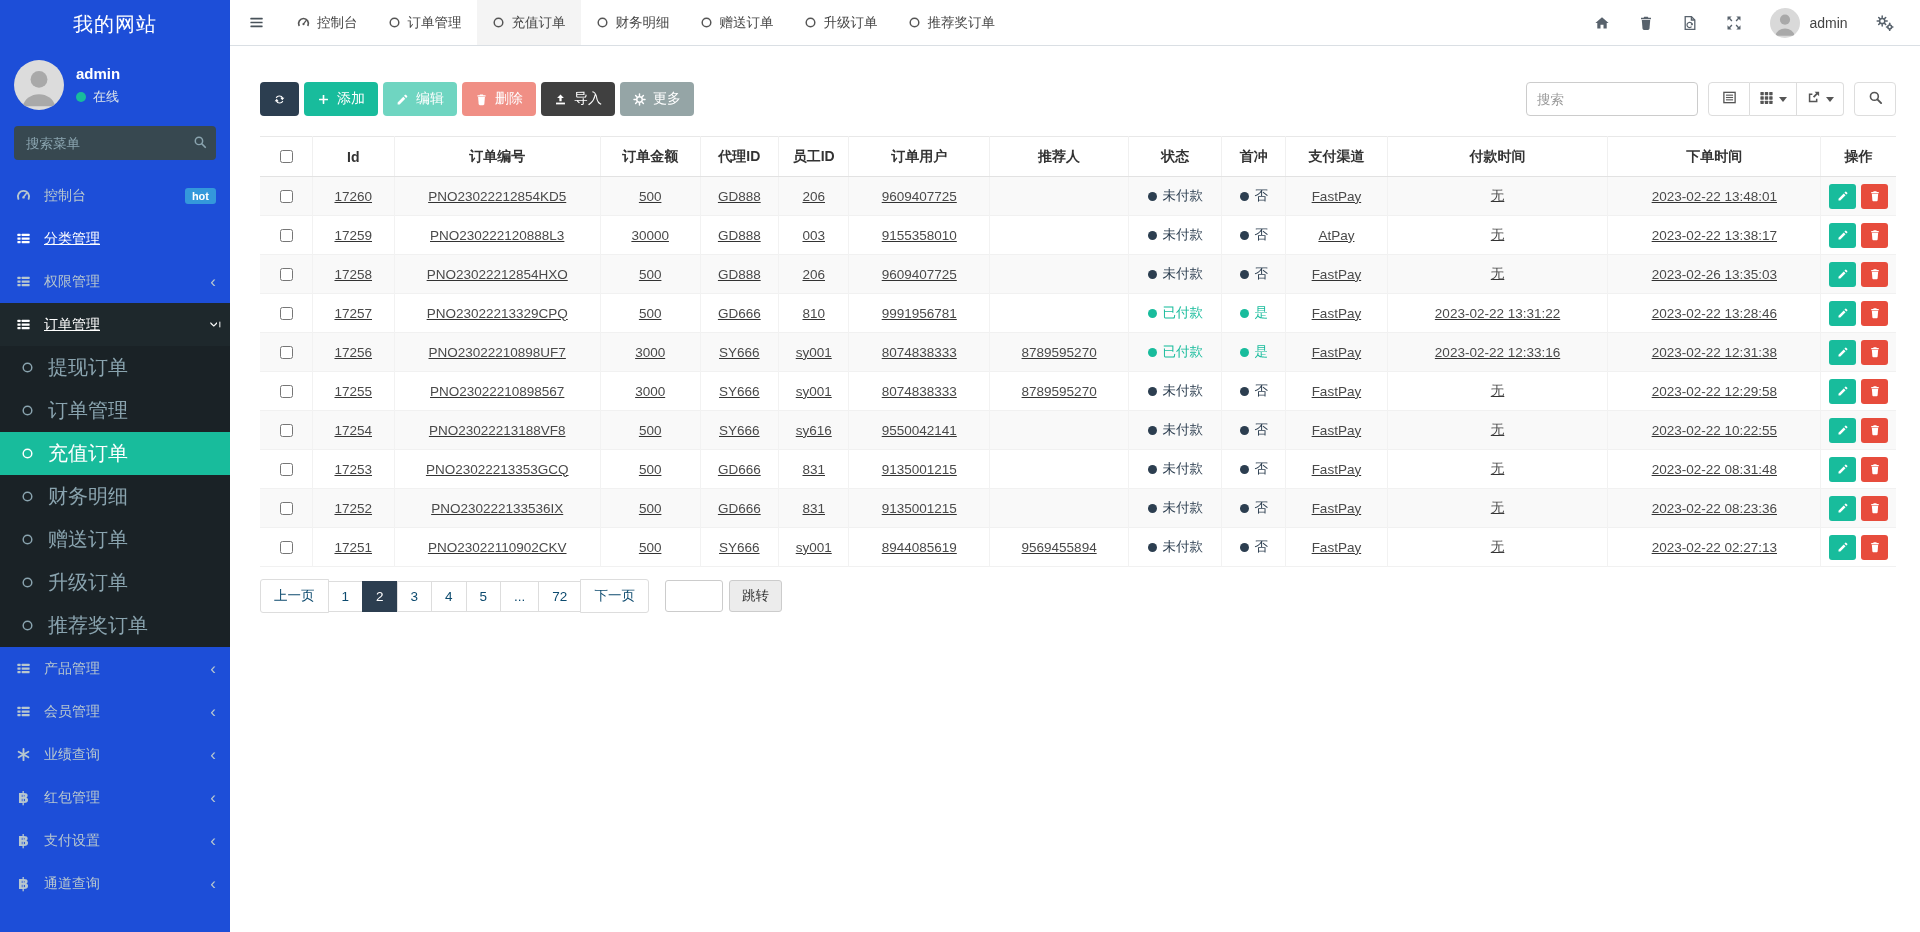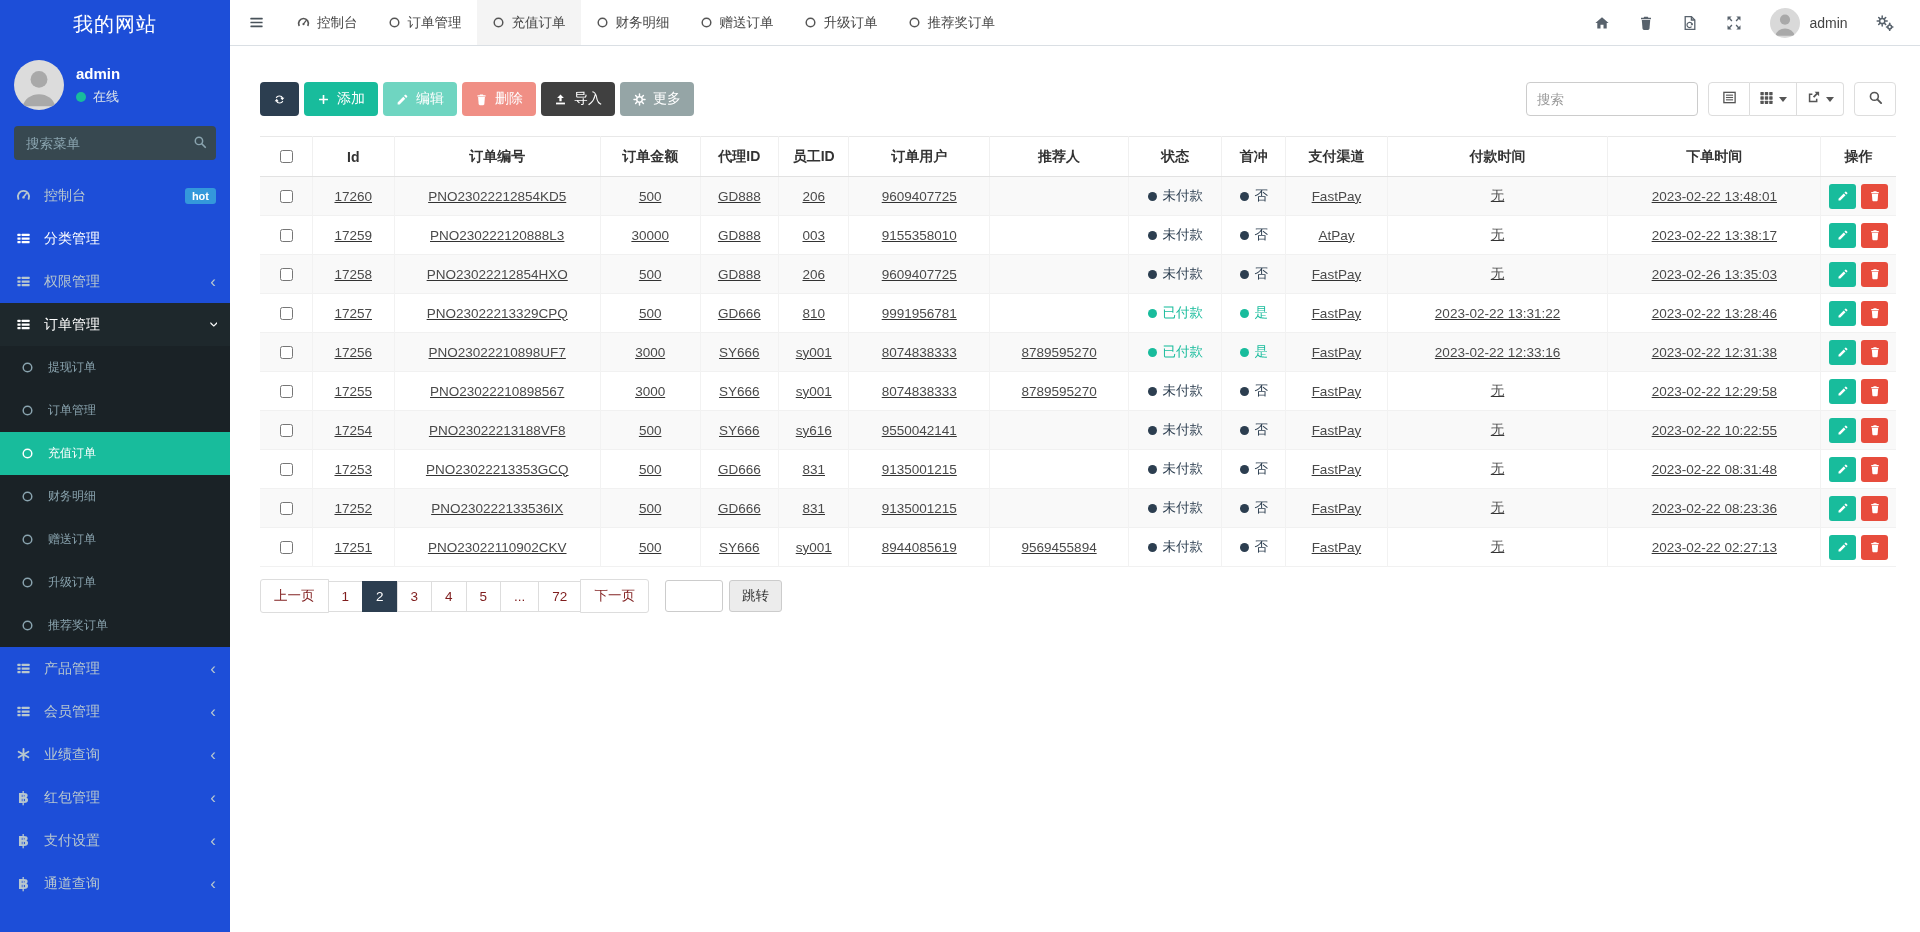--- a/index.html
+++ b/index.html
@@ -15,28 +15,28 @@
   .user-name { color:#fff; font-weight:bold; font-size:15px; margin-bottom:6px; }
   .user-status { color:#dfe6ea; font-size:13px; display:flex; align-items:center; gap:7px; cursor:pointer; }
   .status-dot { width:10px; height:10px; border-radius:50%; }
   .sidebar-search { margin:8px 14px 8px; position:relative; }
   .sidebar-search input { width:100%; height:34px; background:#374850; border:none; border-radius:4px;
     padding:0 32px 0 12px; color:#fff; font-size:13.5px; outline:none; font-family:inherit; }
   .sidebar-search input::placeholder { color:#8aa4af; }
   .sidebar-search .s-ic { position:absolute; right:9px; top:9px; color:#8aa4af; font-size:14px; cursor:pointer; }
   .menu { list-style:none; margin:6px 0 0; padding:0; flex:1; }
   .mi { height:43px; display:flex; align-items:center; gap:11px; padding:0 14px; color:#b8c7ce; font-size:14px; cursor:pointer; }
-  .mi.bright { color:#fff; }
+  .mi.bright { color:#fff;text-decoration:underline; }
   .mi.open { background:#1e282c; }
   .mi .ic { width:19px; display:inline-flex; justify-content:center; font-size:15px; }
   .chev { margin-left:auto; font-size:17px; line-height:1; color:inherit; }
   .chev.down { transform:rotate(-90deg); }
   .badge { margin-left:auto; font-size:11px; font-weight:bold; color:#fff; padding:2px 7px; border-radius:3px; }
   .submenu { list-style:none; margin:0; padding:0; background:#1a2226; }
-  .smi { height:43px; display:flex; align-items:center; gap:11px; padding:0 14px 0 18px; color:#8aa4af; font-size:12px; cursor:pointer; }
+  .smi { height:43px; display:flex; align-items:center; gap:11px; padding:0 14px 0 18px; color:#8aa4af; font-size:20px; cursor:pointer; }
   .smi .ic { width:19px; display:inline-flex; justify-content:center; font-size:13px; }
   .smi.active { color:#fff; }
 
   
   .main { flex:1; display:flex; flex-direction:column; min-width:0; background:#fff; }
   .navbar { height:46px; background:#fff; border-bottom:1px solid #dadfe4; display:flex; align-items:stretch; flex-shrink:0; }
   .nav-toggle { width:52px; display:flex; align-items:center; justify-content:center; color:#48525a; font-size:15px; cursor:pointer; }
   .tabs { display:flex; }
   .tab { display:flex; align-items:center; gap:7px; padding:0 15px; font-size:13.5px; color:#454545; cursor:pointer; }
   .tab .ic { font-size:13px; display:inline-flex; color:#555; }
@@ -84,21 +84,21 @@
     align-items:center; justify-content:center; cursor:pointer; margin:0 2.5px; }
   .act-btn .ic { font-size:12px; display:inline-flex; }
 
   
   .pager { display:flex; justify-content:space-between; align-items:center; margin-top:12px; font-size:13.5px; color:#333; }
   .pager-left { display:flex; align-items:center; }
   .page-size-btn { display:inline-flex; align-items:center; gap:7px; height:30px; padding:0 10px; border:1px solid #ccc;
     border-radius:3px; background:#fff; color:#333; margin:0 7px; cursor:pointer; font-size:13.5px; font-family:inherit; }
   .pager-right { display:flex; align-items:center; }
   .pagination { display:flex; align-items:center; }
-  .page-btn { padding:7px 13px; border:1px solid #ddd; background:#fff; color:#7f1d1d; font-size:13.5px; cursor:pointer;
+  .page-btn { padding:7px 13px; border:1px solid #ddd; background:#fff; color:#0c4a6e; font-size:13.5px; cursor:pointer;
     margin-left:-1px; font-family:inherit; }
   .page-btn:first-child { border-radius:3px 0 0 3px; margin-left:0; }
   .page-btn:last-child { border-radius:0 3px 3px 0; }
   .jump-input { width:58px; height:32px; border:1px solid #ccc; border-radius:3px; margin-left:16px; padding:0 6px;
     outline:none; font-family:inherit; }
   .jump-btn { height:32px; padding:0 12px; border:1px solid #ccc; background:#ececec; border-radius:3px; margin-left:6px;
     color:#333; font-size:13.5px; cursor:pointer; font-family:inherit; }
 </style>
 </head>
 <body>

